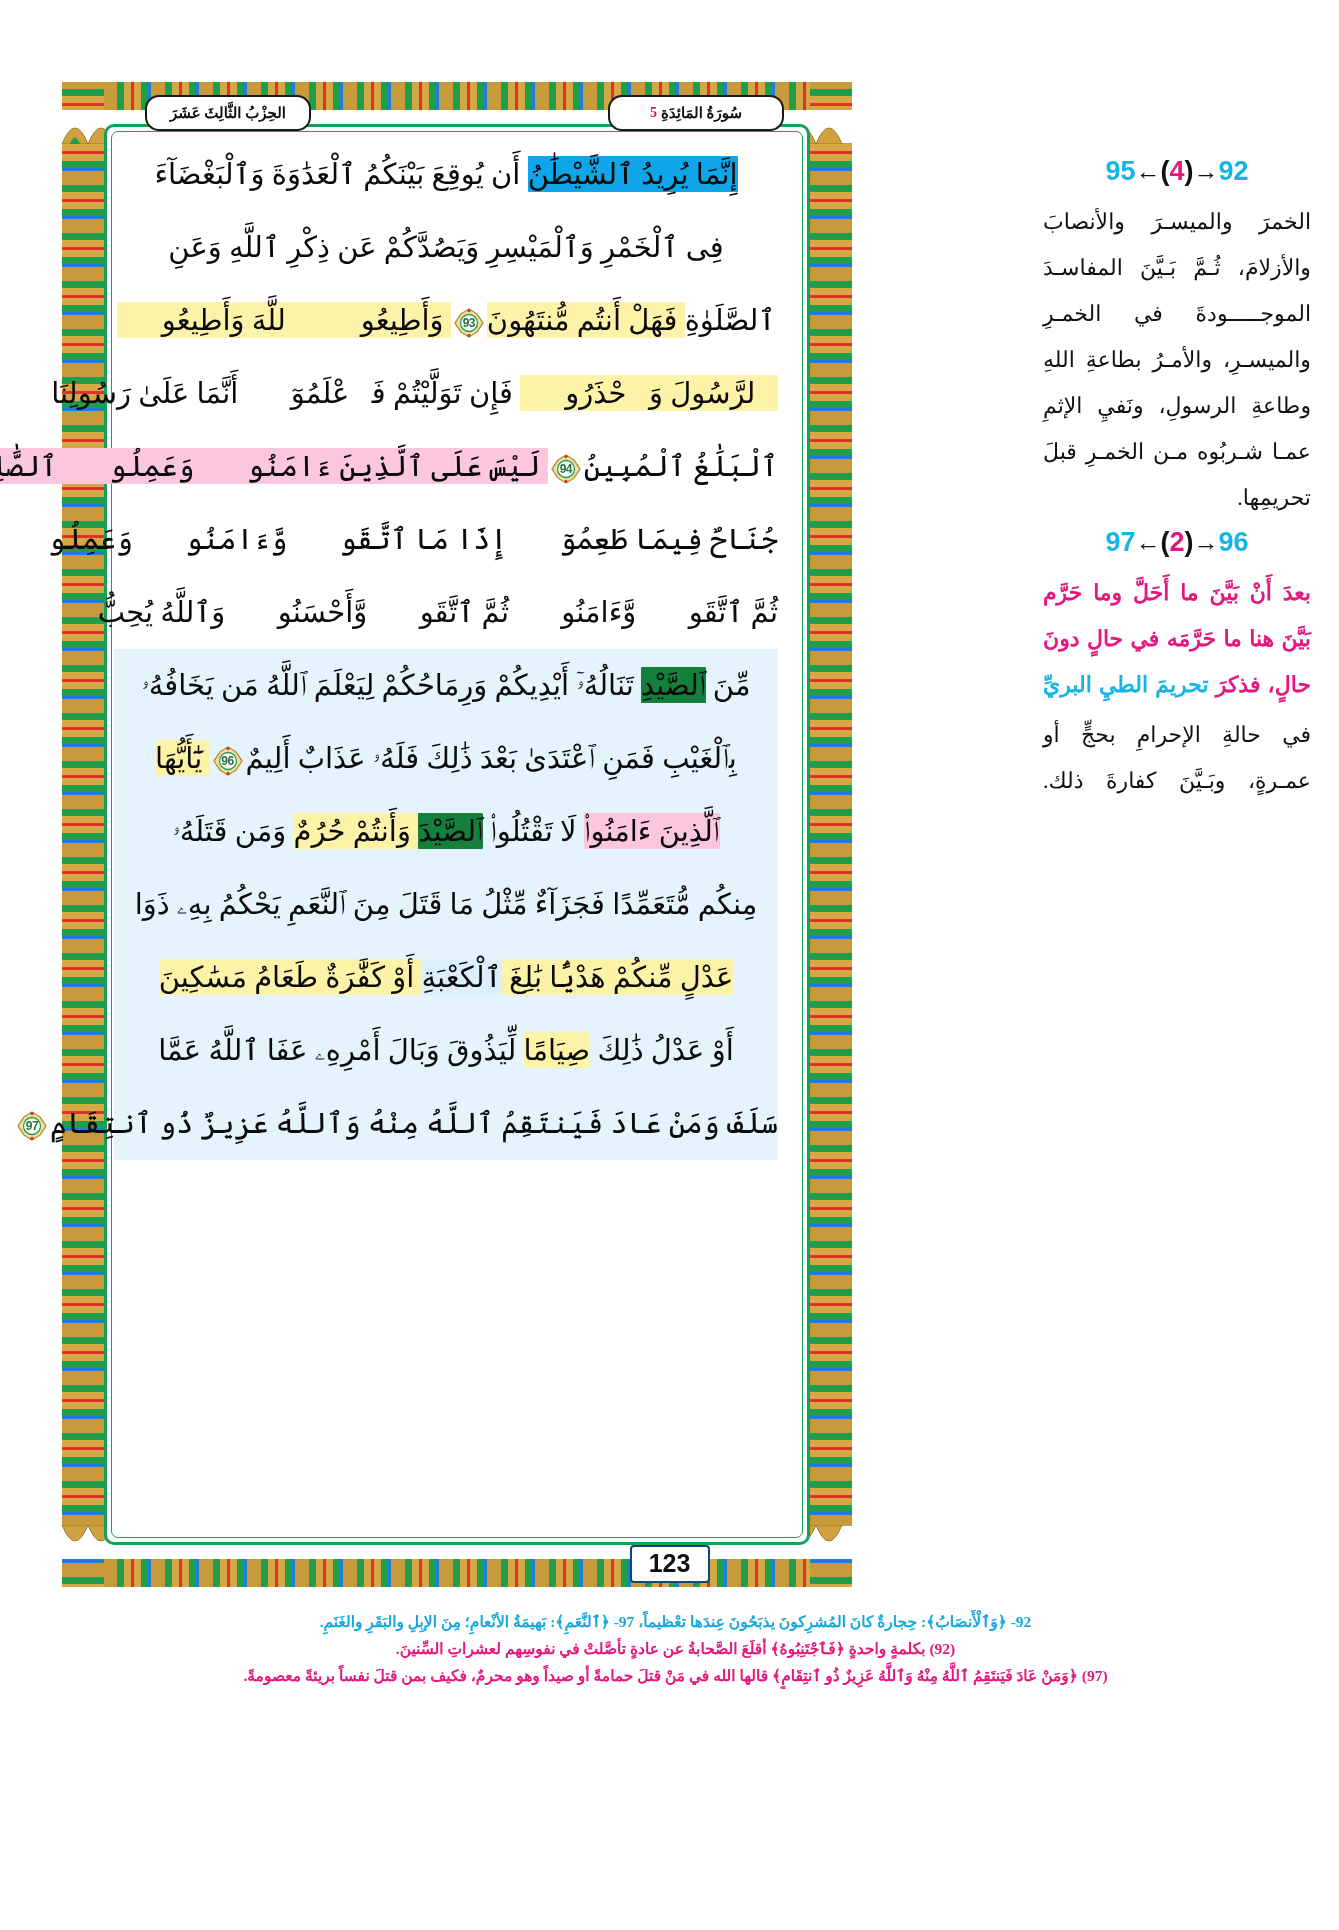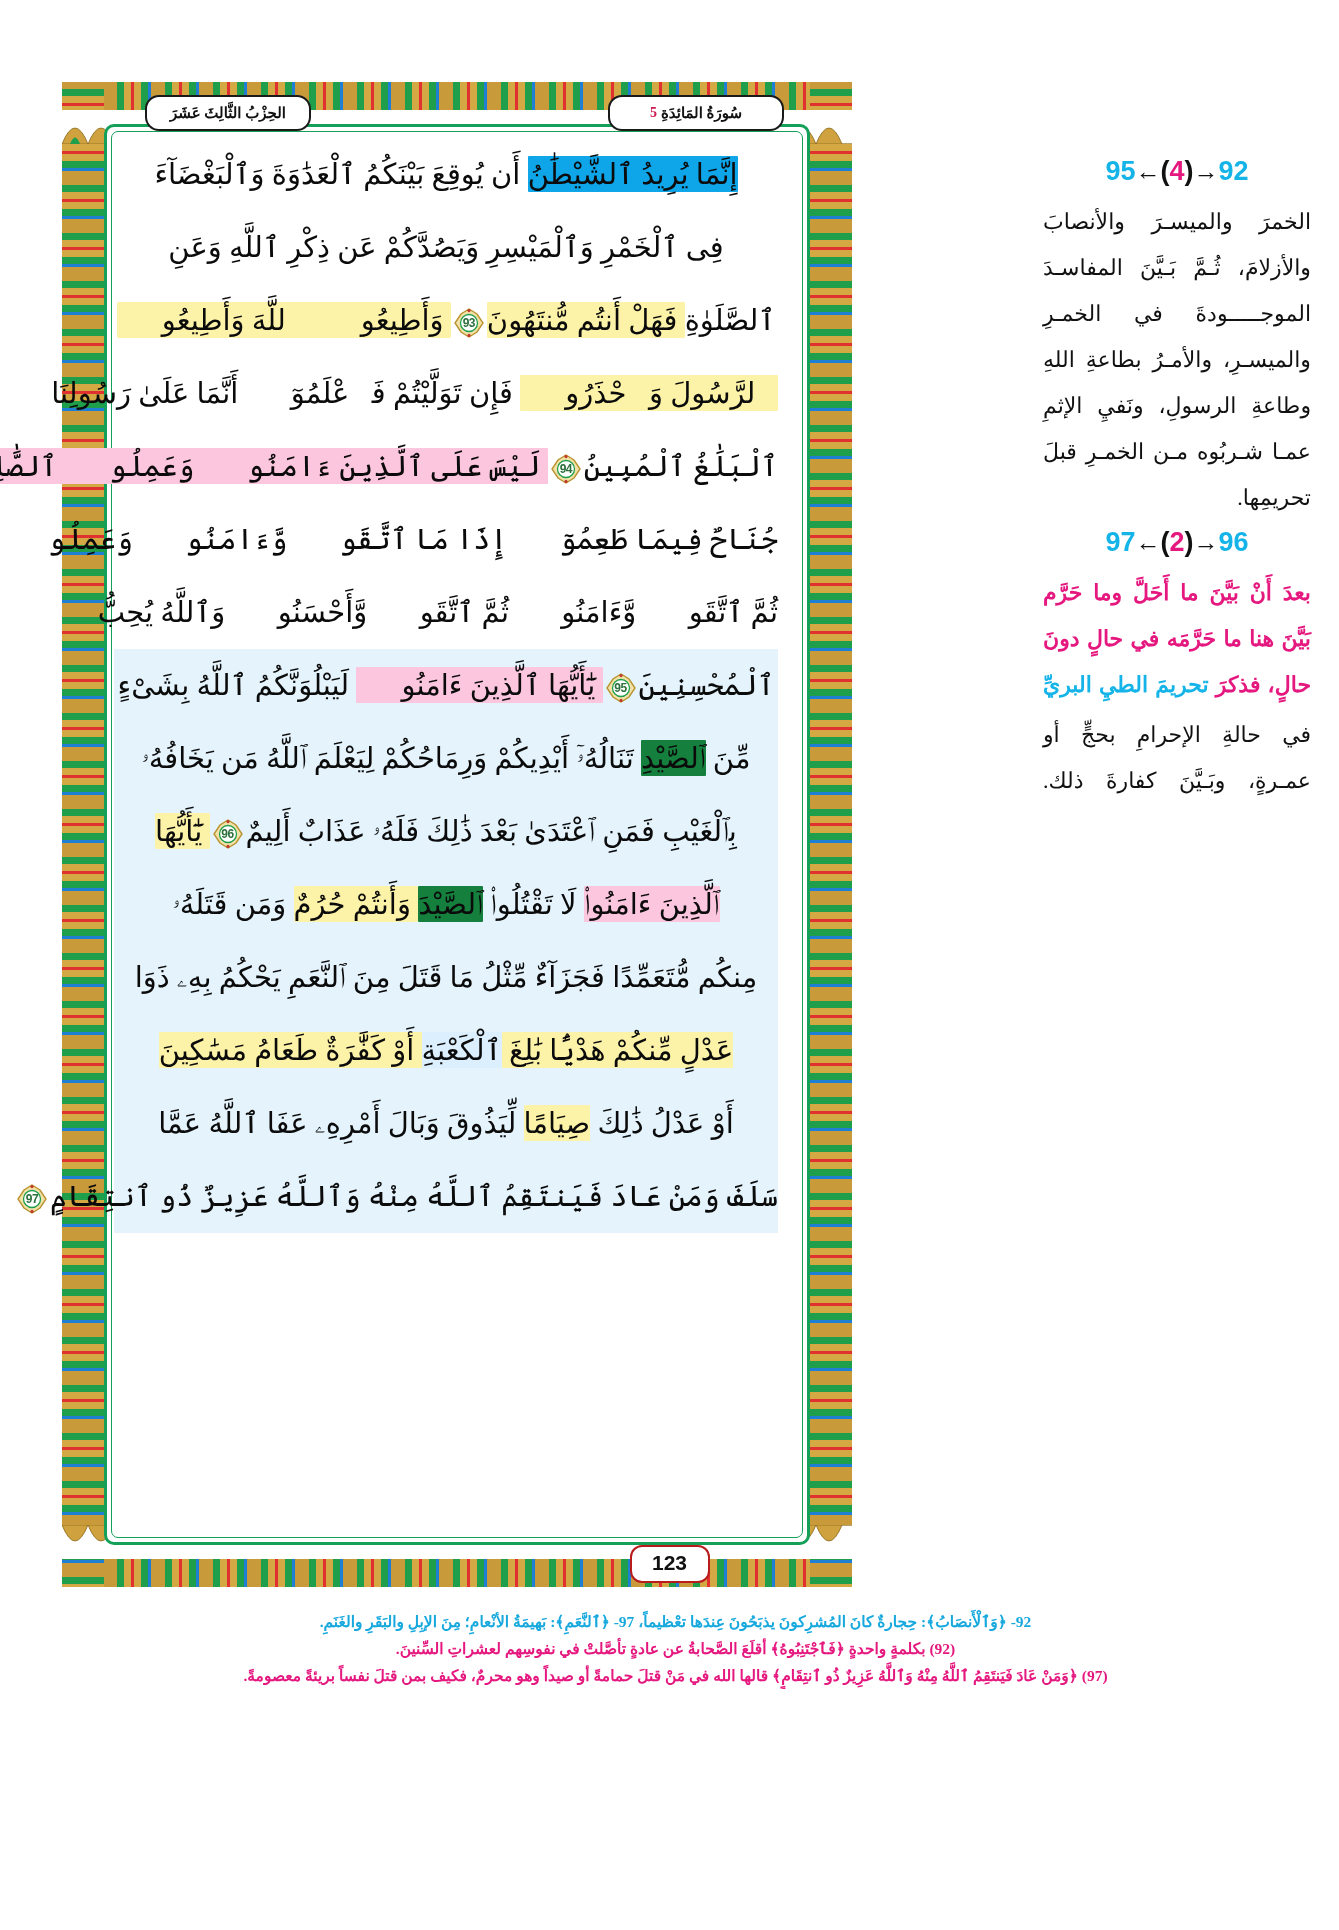--- a/index.html
+++ b/index.html
@@ -173,27 +173,27 @@
     z-index: 2;
   }
 
   
   .page-number {
     position: absolute;
     left: 50%;
     transform: translateX(-50%);
     top: 1545px;
     width: 76px; height: 34px;
-    border: 2px solid #b91c1c;
-    border-radius: 12px;
+    border: 2px solid #0c4a6e;
+    border-radius: 4px;
     background: #fff;
     text-align: center;
     line-height: 32px;
     font-family: "Liberation Sans", sans-serif;
-    font-size: 21px;
+    font-size: 25px;
     font-weight: 700;
     color: #111;
     z-index: 7;
   }
 
   
   .sidebar {
     position: absolute;
     right: 28px;
     top: 150px;
@@ -302,26 +302,20 @@
           </svg><i>93</i></span><span class="seg hl-yellow"> وَأَطِيعُوا۟ ٱللَّهَ وَأَطِيعُوا۟</span></div>
       <div class="aya-line"><span class="seg hl-yellow">ٱلرَّسُولَ وَٱحْذَرُوا۟</span><span class="seg hl-none"> فَإِن تَوَلَّيْتُمْ فَٱعْلَمُوٓا۟ أَنَّمَا عَلَىٰ رَسُولِنَا</span></div>
       <div class="aya-line"><span class="seg hl-none">ٱلْبَلَٰغُ ٱلْمُبِينُ</span><span class="aya-mark"><svg width="30" height="30" viewBox="0 0 30 30" aria-hidden="true">
             <polygon points="15,1 23,6 29,15 23,24 15,29 7,24 1,15 7,6" fill="#f3e2a8" stroke="#b9922f" stroke-width="1.4"></polygon>
             <circle cx="15" cy="15" r="8.5" fill="#ffffff" stroke="#1f9e4b" stroke-width="1.3"></circle>
             <circle cx="15" cy="2.6" r="1.6" fill="#c0392b"></circle>
             <circle cx="15" cy="27.4" r="1.6" fill="#c0392b"></circle>
           </svg><i>94</i></span><span class="seg hl-pink"> لَيْسَ عَلَى ٱلَّذِينَ ءَامَنُوا۟ وَعَمِلُوا۟ ٱلصَّٰلِحَٰتِ</span></div>
       <div class="aya-line"><span class="seg hl-none">جُنَاحٌ فِيمَا طَعِمُوٓا۟ إِذَا مَا ٱتَّقَوا۟ وَّءَامَنُوا۟ وَعَمِلُوا۟ ٱلصَّٰلِحَٰتِ</span></div>
       <div class="aya-line"><span class="seg hl-none">ثُمَّ ٱتَّقَوا۟ وَّءَامَنُوا۟ ثُمَّ ٱتَّقَوا۟ وَّأَحْسَنُوا۟ وَٱللَّهُ يُحِبُّ</span></div>
-      <div class="aya-line wash-blue"><span class="seg hl-none">ٱلْمُحْسِنِينَ</span><span class="aya-mark"><svg width="30" height="30" viewBox="0 0 30 30" aria-hidden="true">
-            <polygon points="15,1 23,6 29,15 23,24 15,29 7,24 1,15 7,6" fill="#f3e2a8" stroke="#b9922f" stroke-width="1.4"></polygon>
-            <circle cx="15" cy="15" r="8.5" fill="#ffffff" stroke="#1f9e4b" stroke-width="1.3"></circle>
-            <circle cx="15" cy="2.6" r="1.6" fill="#c0392b"></circle>
-            <circle cx="15" cy="27.4" r="1.6" fill="#c0392b"></circle>
-          </svg><i>95</i></span><span class="seg hl-pink"> يَٰٓأَيُّهَا ٱلَّذِينَ ءَامَنُوا۟</span><span class="seg hl-none"> لَيَبْلُوَنَّكُمُ ٱللَّهُ بِشَىْءٍ</span></div>
       <div class="aya-line wash-blue"><span class="seg hl-none">مِّنَ </span><span class="seg hl-orange">ٱلصَّيْدِ</span><span class="seg hl-none"> تَنَالُهُۥٓ أَيْدِيكُمْ وَرِمَاحُكُمْ لِيَعْلَمَ ٱللَّهُ مَن يَخَافُهُۥ</span></div>
       <div class="aya-line wash-blue"><span class="seg hl-none">بِٱلْغَيْبِ</span><span class="seg hl-none"> فَمَنِ ٱعْتَدَىٰ بَعْدَ ذَٰلِكَ فَلَهُۥ عَذَابٌ أَلِيمٌ</span><span class="aya-mark"><svg width="30" height="30" viewBox="0 0 30 30" aria-hidden="true">
             <polygon points="15,1 23,6 29,15 23,24 15,29 7,24 1,15 7,6" fill="#f3e2a8" stroke="#b9922f" stroke-width="1.4"></polygon>
             <circle cx="15" cy="15" r="8.5" fill="#ffffff" stroke="#1f9e4b" stroke-width="1.3"></circle>
             <circle cx="15" cy="2.6" r="1.6" fill="#c0392b"></circle>
             <circle cx="15" cy="27.4" r="1.6" fill="#c0392b"></circle>
           </svg><i>96</i></span><span class="seg hl-yellow"> يَٰٓأَيُّهَا</span></div>
       <div class="aya-line wash-blue"><span class="seg hl-pink">ٱلَّذِينَ ءَامَنُوا۟</span><span class="seg hl-none"> لَا تَقْتُلُوا۟ </span><span class="seg hl-orange">ٱلصَّيْدَ</span><span class="seg hl-yellow"> وَأَنتُمْ حُرُمٌ</span><span class="seg hl-none"> وَمَن قَتَلَهُۥ</span></div>
       <div class="aya-line wash-blue"><span class="seg hl-none">مِنكُم مُّتَعَمِّدًا فَجَزَآءٌ مِّثْلُ مَا قَتَلَ مِنَ ٱلنَّعَمِ يَحْكُمُ بِهِۦ ذَوَا</span></div>
       <div class="aya-line wash-blue"><span class="seg hl-yellow">عَدْلٍ مِّنكُمْ هَدْيًۢا بَٰلِغَ </span><span class="seg hl-blue">ٱلْكَعْبَةِ</span><span class="seg hl-yellow"> أَوْ كَفَّٰرَةٌ طَعَامُ مَسَٰكِينَ</span></div>

